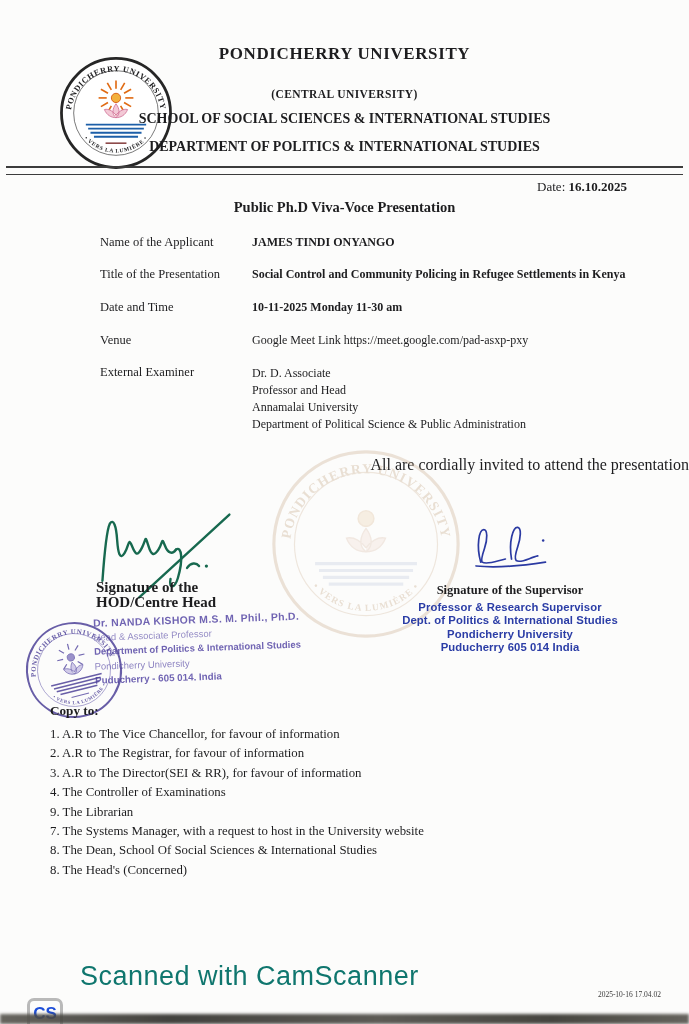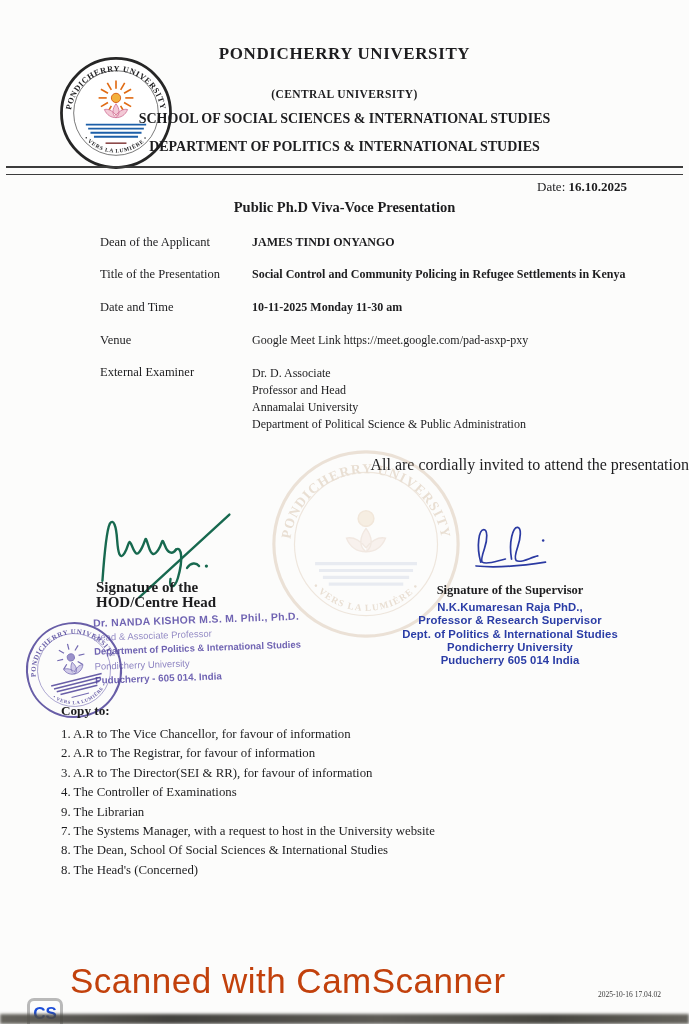--- a/index.html
+++ b/index.html
@@ -65,31 +65,31 @@
   .hod-stamp div:nth-child(2){font-size:9.5px;opacity:.75;}
   .hod-stamp div:nth-child(3){font-size:9.5px;font-weight:bold;}
   .hod-stamp div:nth-child(4){font-size:9.5px;opacity:.8;}
   .hod-stamp div:nth-child(5){font-size:9.8px;font-weight:bold;}
   .sup-block{position:absolute;left:388px;top:522px;width:244px;text-align:center;}
   .sig-sup-svg{width:118px;height:54px;}
   .sup-caption{font-weight:bold;font-size:12.5px;margin-top:3px;}
   .sup-stamp{margin-top:3px;color:#2b3da6;font-family:"Liberation Sans",sans-serif;
         font-size:11.3px;line-height:13.3px;font-weight:600;letter-spacing:.1px;}
   
-  .copy-block{position:absolute;left:61px;top:703px;font-size:12.8px;}
+  .copy-block{position:absolute;left:50px;top:703px;font-size:12.8px;}
   .copy-heading{font-weight:bold;font-size:13.2px;margin-bottom:6px;}
   .copy-block .ci{line-height:19.4px;white-space:nowrap;}
   
   .cs-logo{position:absolute;left:27px;top:998px;width:38px;height:42px;color:#1d4ed8;}
   .cs-box{width:30px;height:26px;border:3.5px solid #b9b9b9;border-radius:7px;
         display:flex;align-items:center;justify-content:center;
         font-family:"Liberation Sans",sans-serif;font-weight:bold;font-size:17px;}
   .cs-bar{width:26px;height:7px;background:#b9b9b9;border-radius:2px;margin:1px auto 0;}
-  .cs-text{position:absolute;left:70px;top:961px;font-family:"Liberation Sans",sans-serif;
-        font-size:35px;color:#c2410c;letter-spacing:.5px;}
+  .cs-text{position:absolute;left:80px;top:961px;font-family:"Liberation Sans",sans-serif;
+        font-size:27px;color:#0f766e;letter-spacing:.5px;}
   .scan-timestamp{position:absolute;right:28px;top:990px;font-size:7.5px;color:#3a3a3a;}
   .bottom-strip{position:absolute;left:0;right:0;bottom:0;height:10px;
         background:linear-gradient(90deg,#57554e,#2f2e2a 25%,#4c4a44 55%,#33322c 80%,#55534c);
         filter:blur(1.4px);opacity:.9;}
 </style>
 </head>
 <body>
 
 <div class="page">
 
@@ -131,21 +131,21 @@
   <div class="hline h-dept">DEPARTMENT OF POLITICS &amp; INTERNATIONAL STUDIES</div>
   <div class="rule"></div>
 
   <div class="date-line">
     <span>Date:</span>
     <b>16.10.2025</b>
   </div>
   <div class="notice-title">Public Ph.D Viva-Voce Presentation</div>
 
   <div class="field-row" style="top:235px">
-    <span class="flabel">Dean of the Applicant</span>
+    <span class="flabel">Name of the Applicant</span>
     <span class="fvalue bold">JAMES TINDI ONYANGO</span>
   </div>
   <div class="field-row" style="top:267px">
     <span class="flabel">Title of the Presentation</span>
     <span class="fvalue bold">Social Control and Community Policing in Refugee Settlements in Kenya</span>
   </div>
   <div class="field-row" style="top:300px">
     <span class="flabel">Date and Time</span>
     <span class="fvalue bold">10-11-2025 Monday 11-30 am</span>
   </div>
@@ -231,21 +231,20 @@
     <svg class="sig-sup-svg" viewBox="0 0 120 70">
       <g fill="none" stroke="#2b3aa2" stroke-width="2.2" stroke-linecap="round">
         <path d="M 22,52 C 16,30 20,10 26,10 C 31,10 31,22 27,34 C 24,43 22,50 24,52 C 30,56 44,50 54,48"></path>
         <path d="M 62,48 C 58,26 64,6 70,7 C 75,8 74,20 70,32 C 67,41 66,48 68,50 C 74,54 86,46 96,44"></path>
         <path d="M 16,57 C 45,60 80,56 106,52"></path>
       </g>
       <circle cx="103" cy="24" r="1.6" fill="#2b3aa2"></circle>
     </svg>
     <div class="sup-caption">Signature of the Supervisor</div>
     <div class="sup-stamp">
-      <div>N.K.Kumaresan Raja PhD.,</div>
       <div>Professor &amp; Research Supervisor</div>
       <div>Dept. of Politics &amp; International Studies</div>
       <div>Pondicherry University</div>
       <div>Puducherry 605 014 India</div>
     </div>
   </div>
 
   <div class="copy-block">
     <div class="copy-heading">Copy to:</div>
     <div class="ci">1. A.R to The Vice Chancellor, for favour of information</div>

